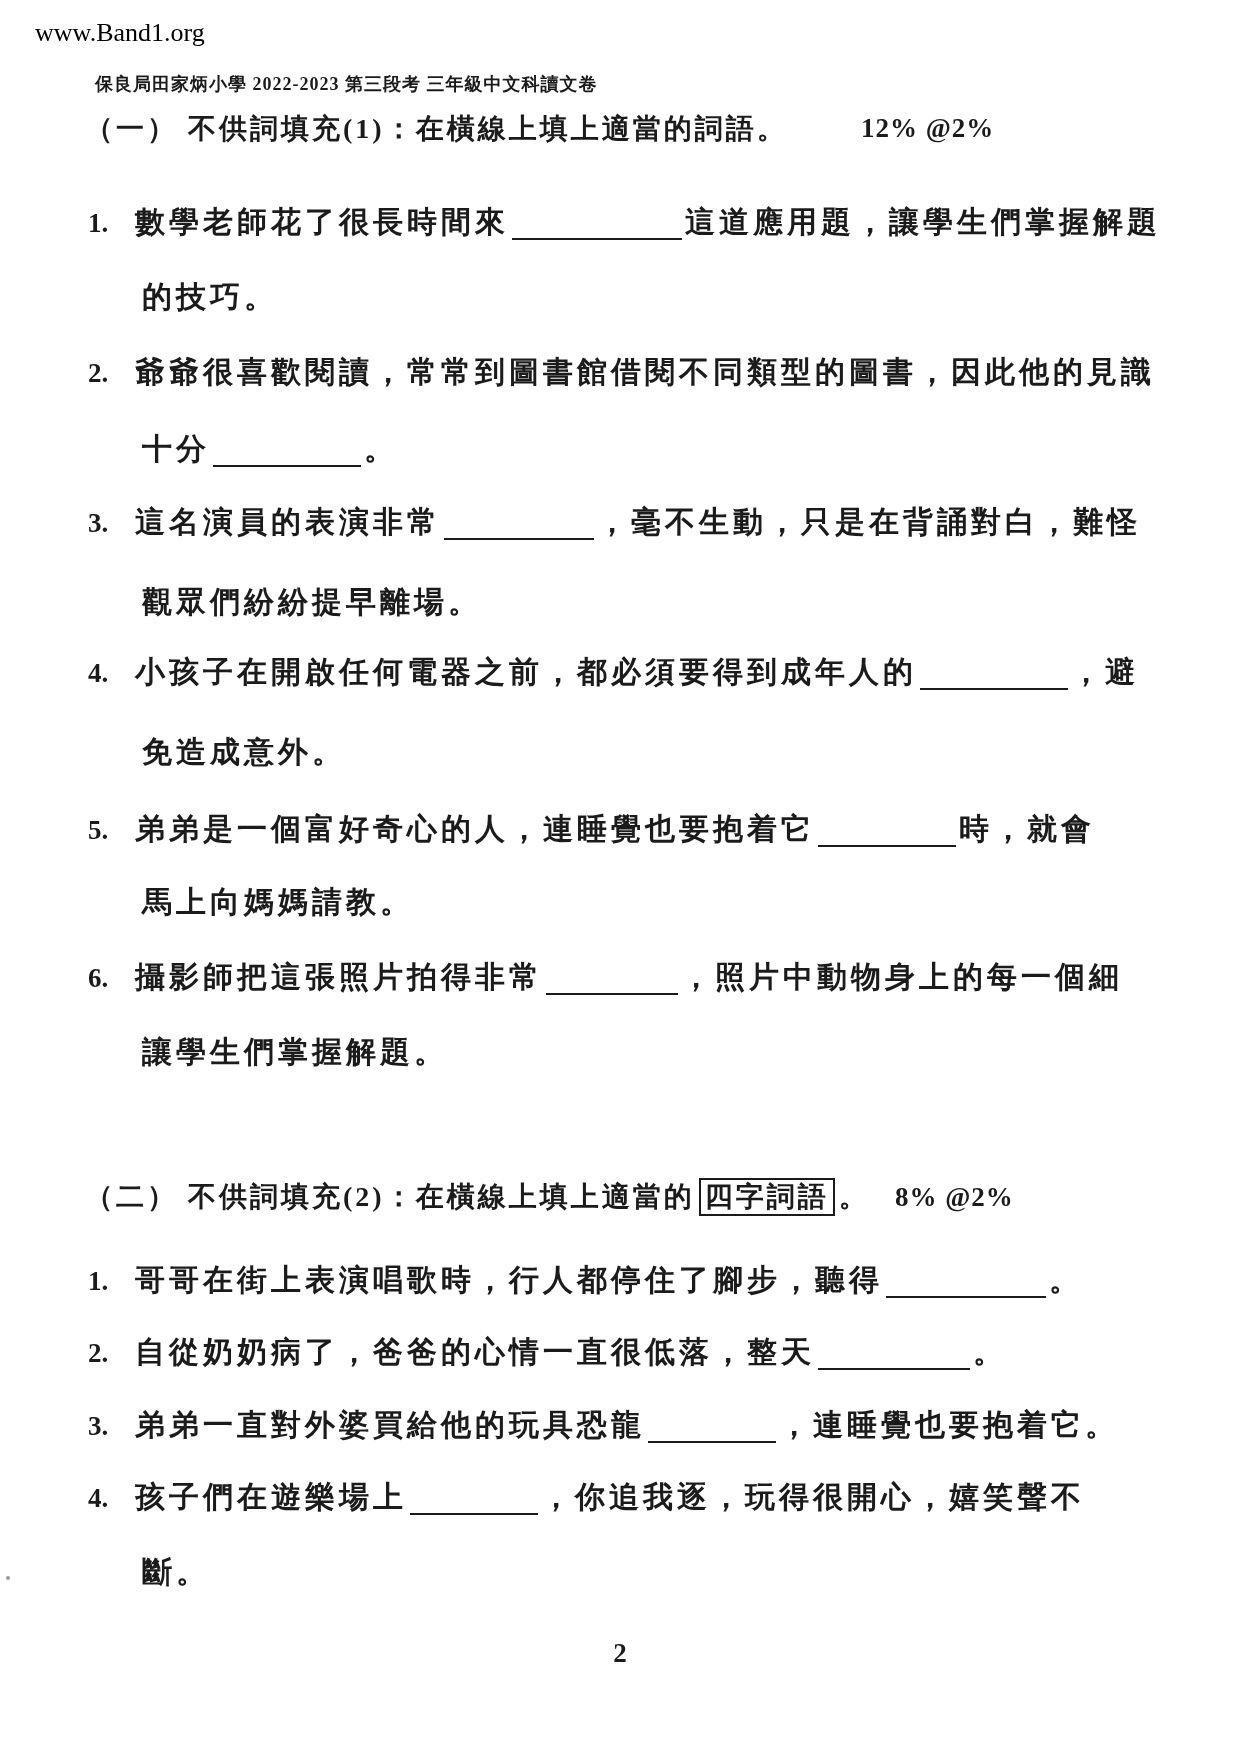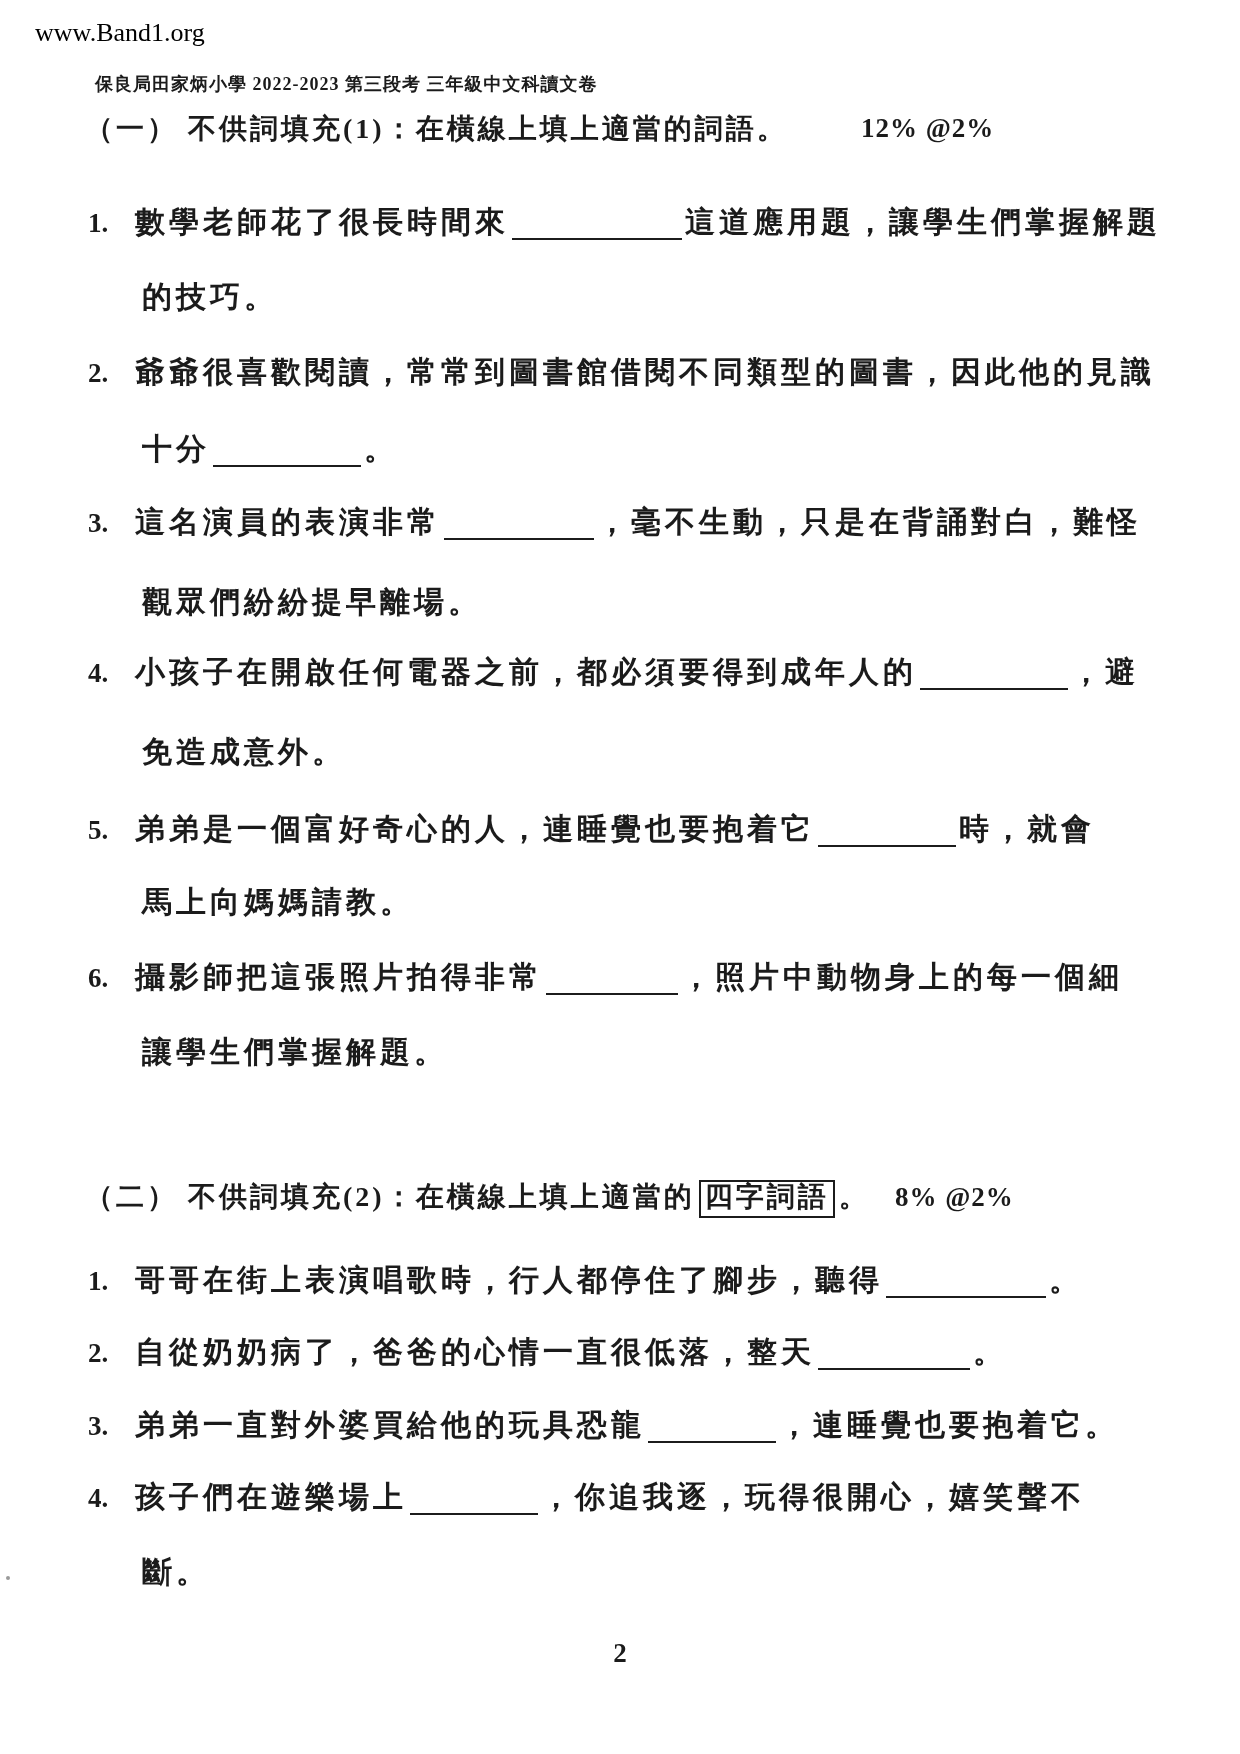--- a/index.html
+++ b/index.html
@@ -71,21 +71,20 @@
     display: inline-block;
     height: 16px;
     border-bottom: 2.5px solid #1c1c1c;
     vertical-align: -8px;
     margin: 0 3px;
   }
   .boxed {
     border: 2px solid #1b1b1b;
     padding: 1px 4px 2px 4px;
     margin: 0 4px;
-    font-family: Liberation Mono, monospace;
   }
   .page-number {
     position: absolute;
     left: 0;
     top: 1638px;
     width: 100%;
     text-align: center;
     font-size: 27px;
     font-weight: 600;
   }

